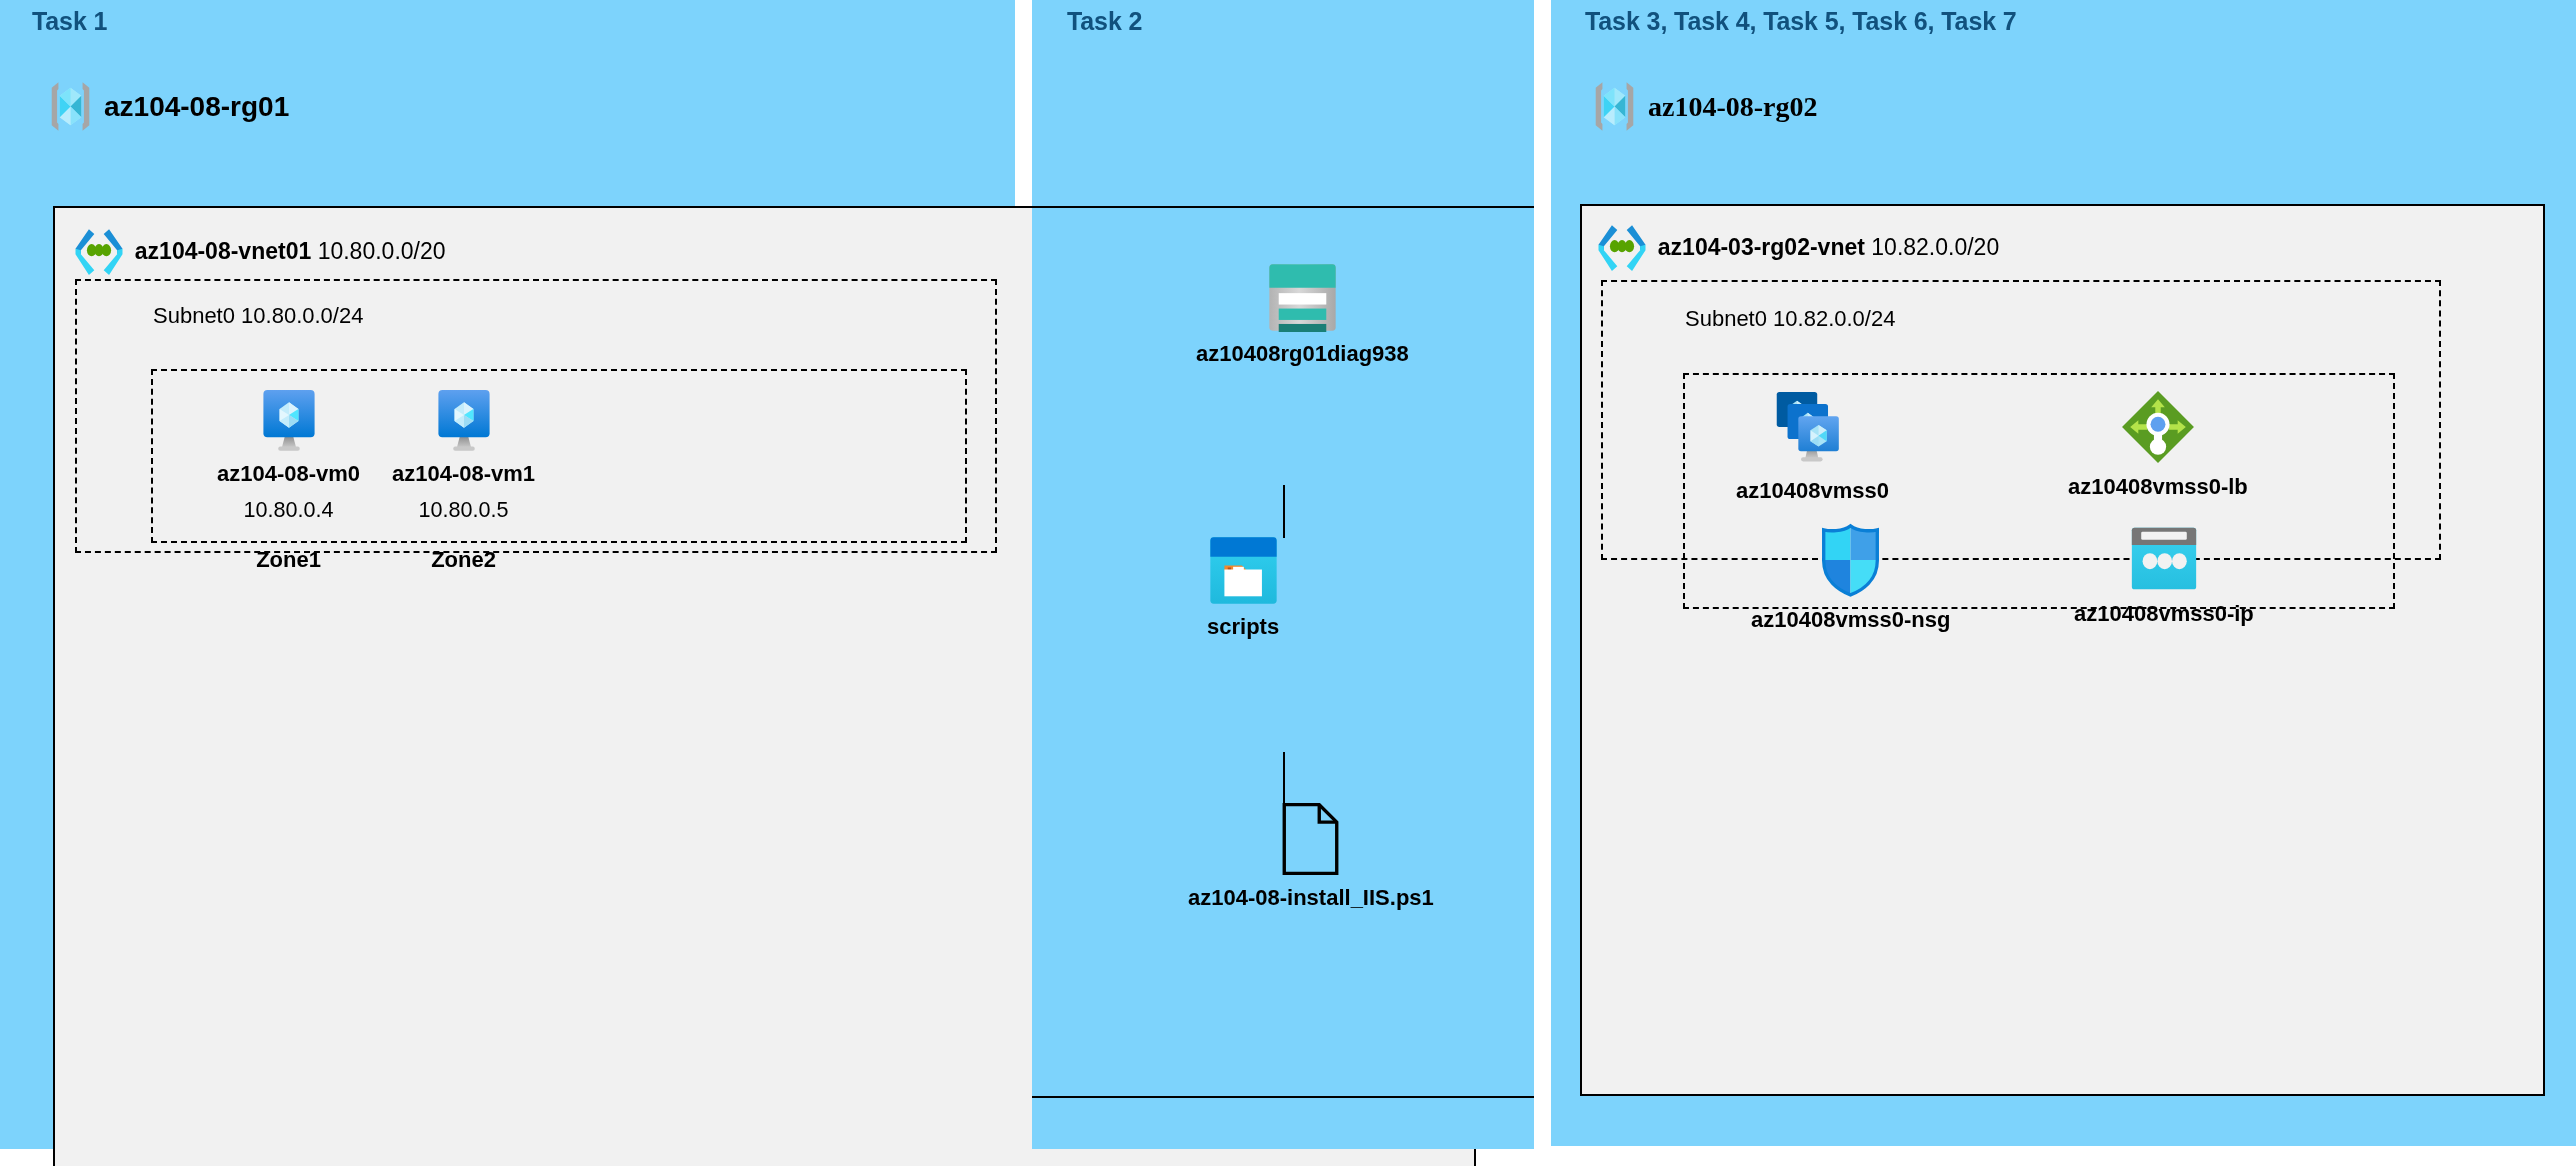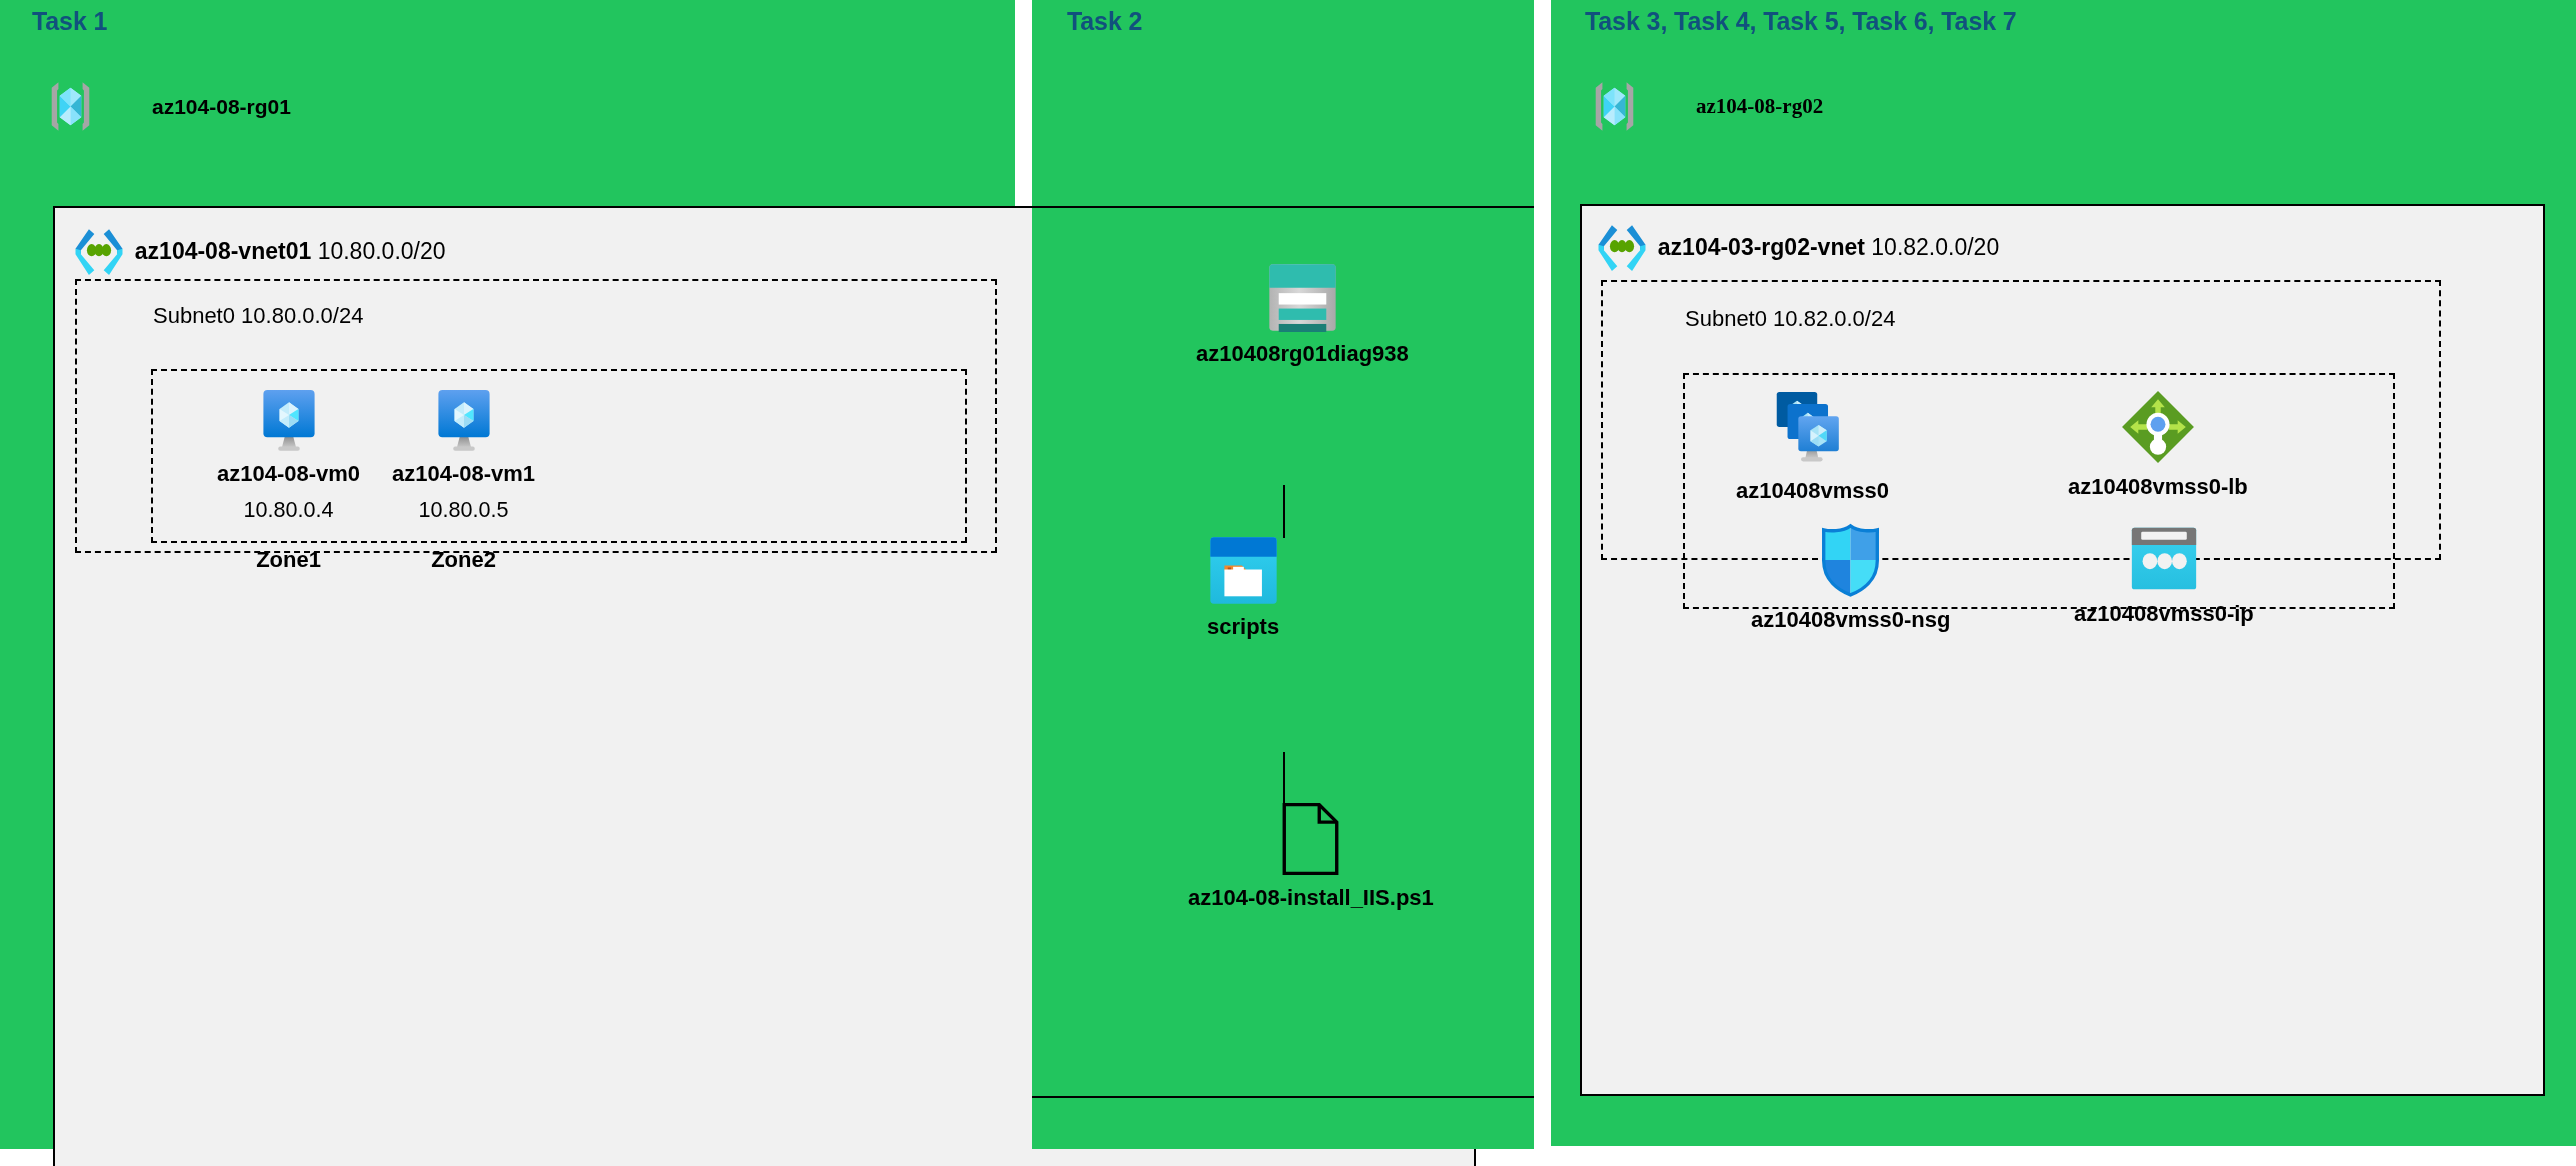--- a/index.html
+++ b/index.html
@@ -11,21 +11,21 @@
     width: 2576px;
     height: 1166px;
     font-family: "Liberation Sans", sans-serif;
     position: relative;
     overflow: hidden;
   }
 
   
   .panel {
     position: absolute;
-    background: #22c55e;
+    background: #7dd3fc;
     box-sizing: border-box;
   }
   #panel-task1   { left: 0px;    top: 0px; width: 1015px; height: 1149px; }
   #panel-task2   { left: 1032px; top: 0px; width: 502px;  height: 1149px; }
   #panel-task367 { left: 1551px; top: 0px; width: 1025px; height: 1146px; }
 
   .task-title {
     position: absolute;
     color: #11517d;
     font-weight: bold;
@@ -40,25 +40,24 @@
   
   .rg-row {
     position: absolute;
     display: flex;
     align-items: center;
     gap: 12px;
   }
   #rg-row-01 { left: 49px; top: 81px; }
   #rg-row-02 { left: 42px; top: 81px; font-family: Liberation Serif, serif; }
   .rg-label {
-    font-size: 21px;
+    font-size: 28px;
     font-weight: bold;
     color: #000;
     white-space: nowrap;
-    margin-left: 48px;
   }
 
   
   .vnet-box {
     position: absolute;
     border: 2.7px solid #000;
     background: #f1f1f1;
     box-sizing: border-box;
   }
   #vnet-box-01 { left: 53px;  top: 206px; width: 1423px; height: 1111px; }

